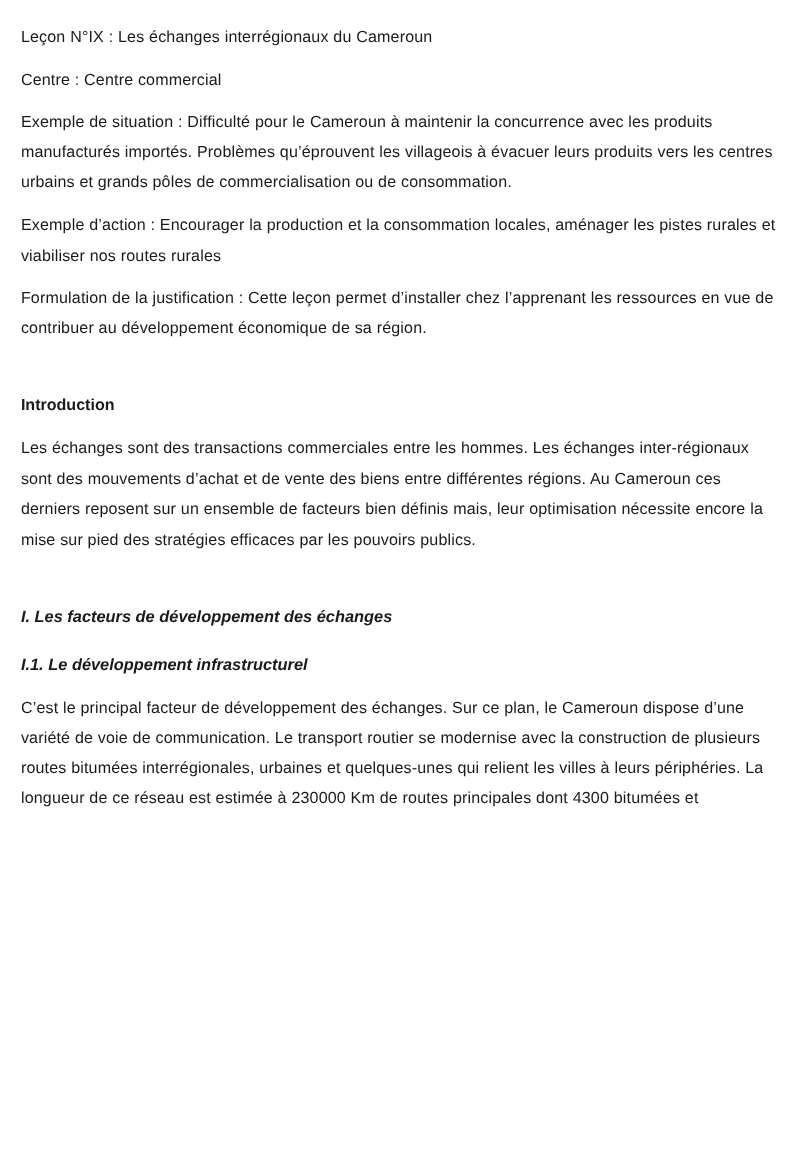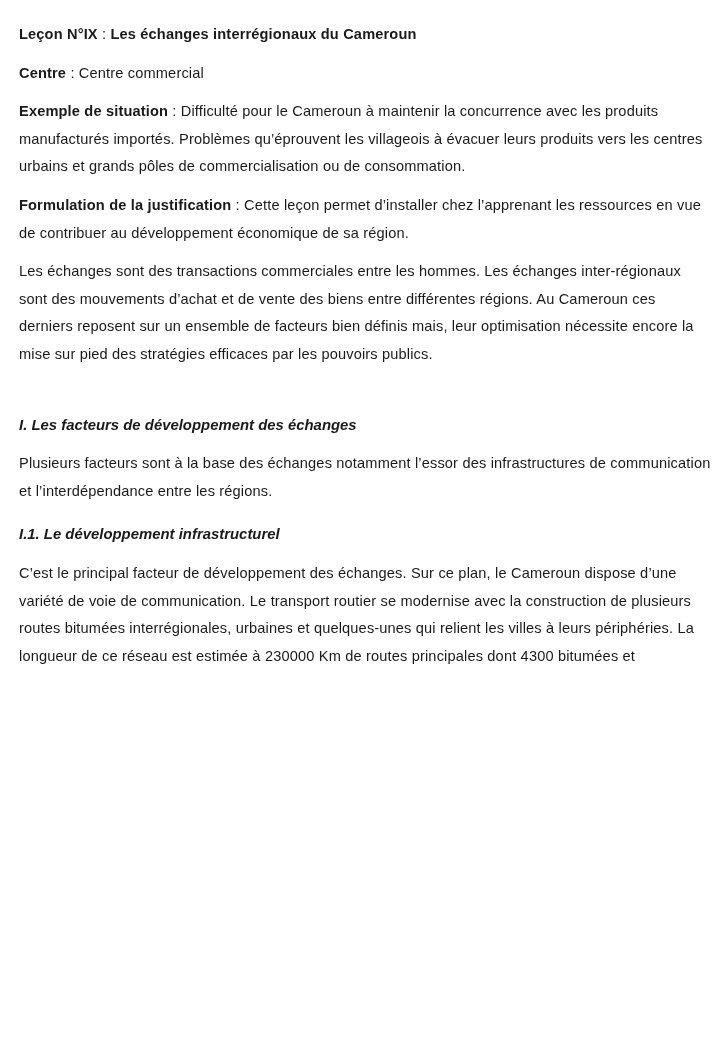--- a/index.html
+++ b/index.html
@@ -31,21 +31,21 @@
   }
   .block {
     font-size: 14.6px;
     line-height: 27.6px;
     letter-spacing: 0.01em;
     margin: 0 0 11px 0;
     text-align: left;
     word-spacing: 0.005em;
   }
   .lbl {
-    font-weight: bold;
+    font-weight: normal;
     text-align: center;
   }
   .heading {
     font-size: 14.6px;
     line-height: 27.6px;
     font-weight: bold;
     margin: 0 0 11px 0;
   }
   .heading.sec {
     font-size: 14.9px;
@@ -77,30 +77,33 @@
     <p class="block">
       <span class="lbl">Centre</span><span> : </span><span>Centre commercial</span>
     </p>
 
 
 
     <p class="block">
       <span class="lbl">Exemple de situation</span><span> : </span><span>Difficulté pour le Cameroun à maintenir la concurrence avec les produits manufacturés importés. Problèmes qu’éprouvent les villageois à évacuer leurs produits vers les centres urbains et grands pôles de commercialisation ou de consommation.</span>
     </p>
 
+    <p class="block">
+      <span class="lbl">Exemple d’action</span><span> : </span><span>Encourager la production et la consommation locales, aménager les pistes rurales et viabiliser nos routes rurales</span>
+    </p>
 
     <p class="block">
       <span class="lbl">Formulation de la justification</span><span> : </span><span>Cette leçon permet d’installer chez l’apprenant les ressources en vue de contribuer au développement économique de sa région.</span>
     </p>
 
+    <h2 class="heading gap-big">Introduction</h2>
 
     <p class="block para">Les échanges sont des transactions commerciales entre les hommes. Les échanges inter-régionaux sont des mouvements d’achat et de vente des biens entre différentes régions. Au Cameroun ces derniers reposent sur un ensemble de facteurs bien définis mais, leur optimisation nécessite encore la mise sur pied des stratégies efficaces par les pouvoirs publics.</p>
 
     <h2 class="heading sec gap-big">I. Les facteurs de développement des échanges</h2>
 
-    <p class="block para">Plusieurs facteurs sont à la base des échanges notamment l’essor des infrastructures de communication et l’interdépendance entre les régions.</p>
 
     <h3 class="heading sec gap-mid">I.1. Le développement infrastructurel</h3>
 
     <p class="block para-last">C’est le principal facteur de développement des échanges. Sur ce plan, le Cameroun dispose d’une variété de voie de communication. Le transport routier se modernise avec la construction de plusieurs routes bitumées interrégionales, urbaines et quelques-unes qui relient les villes à leurs périphéries. La longueur de ce réseau est estimée à 230000 Km de routes principales dont 4300 bitumées et</p>
 
   </div>
 </div>
 
 </body></html>

